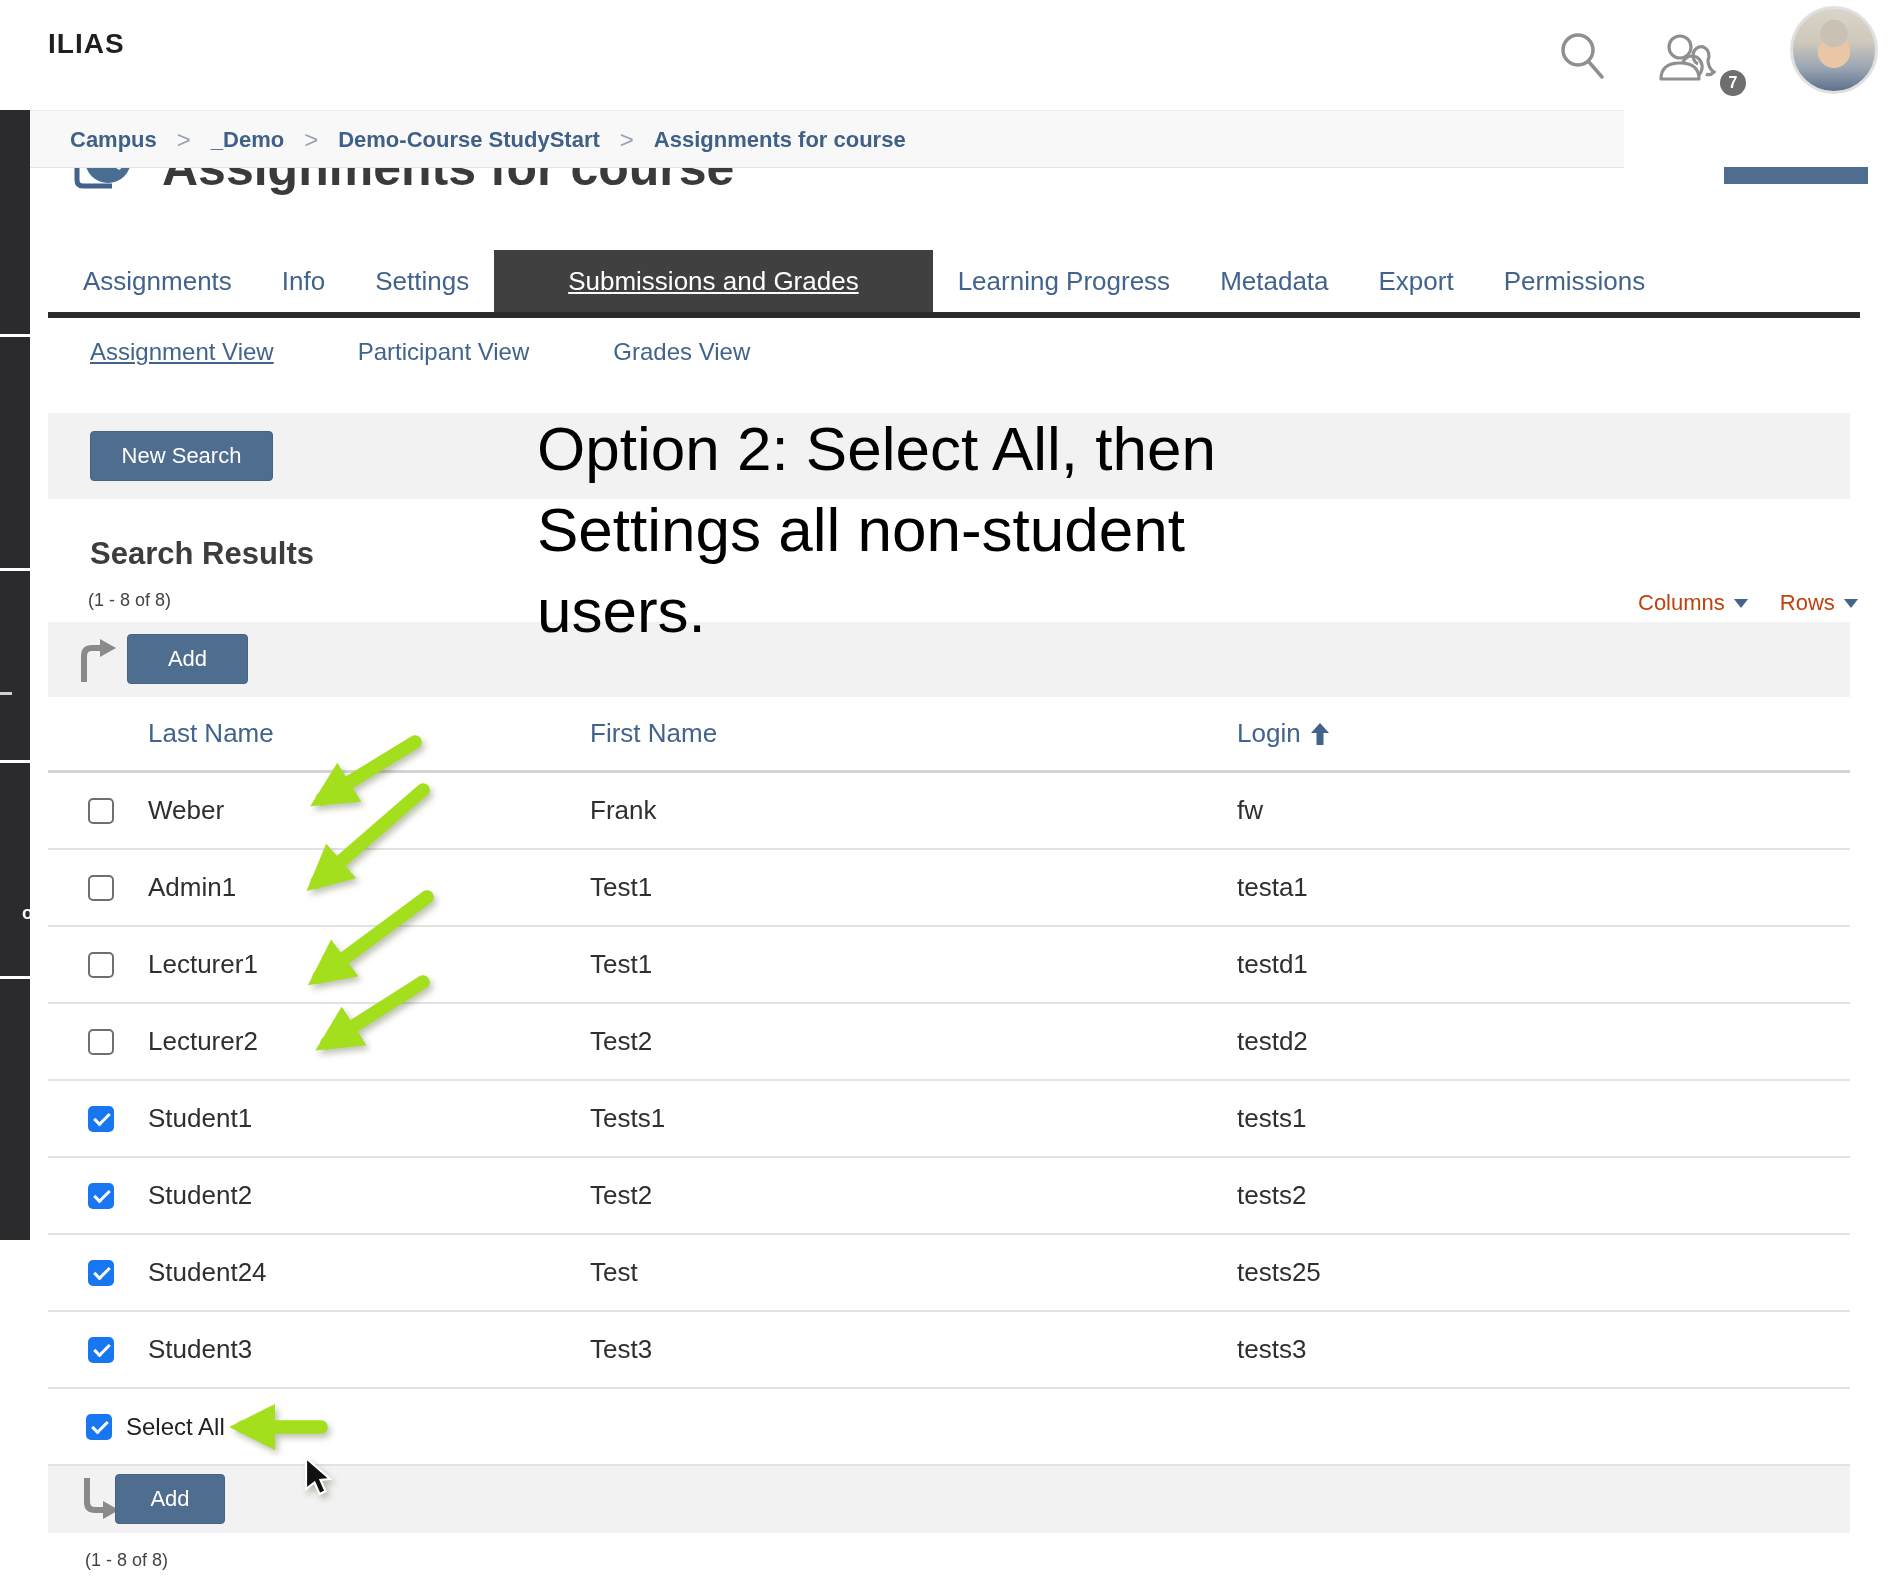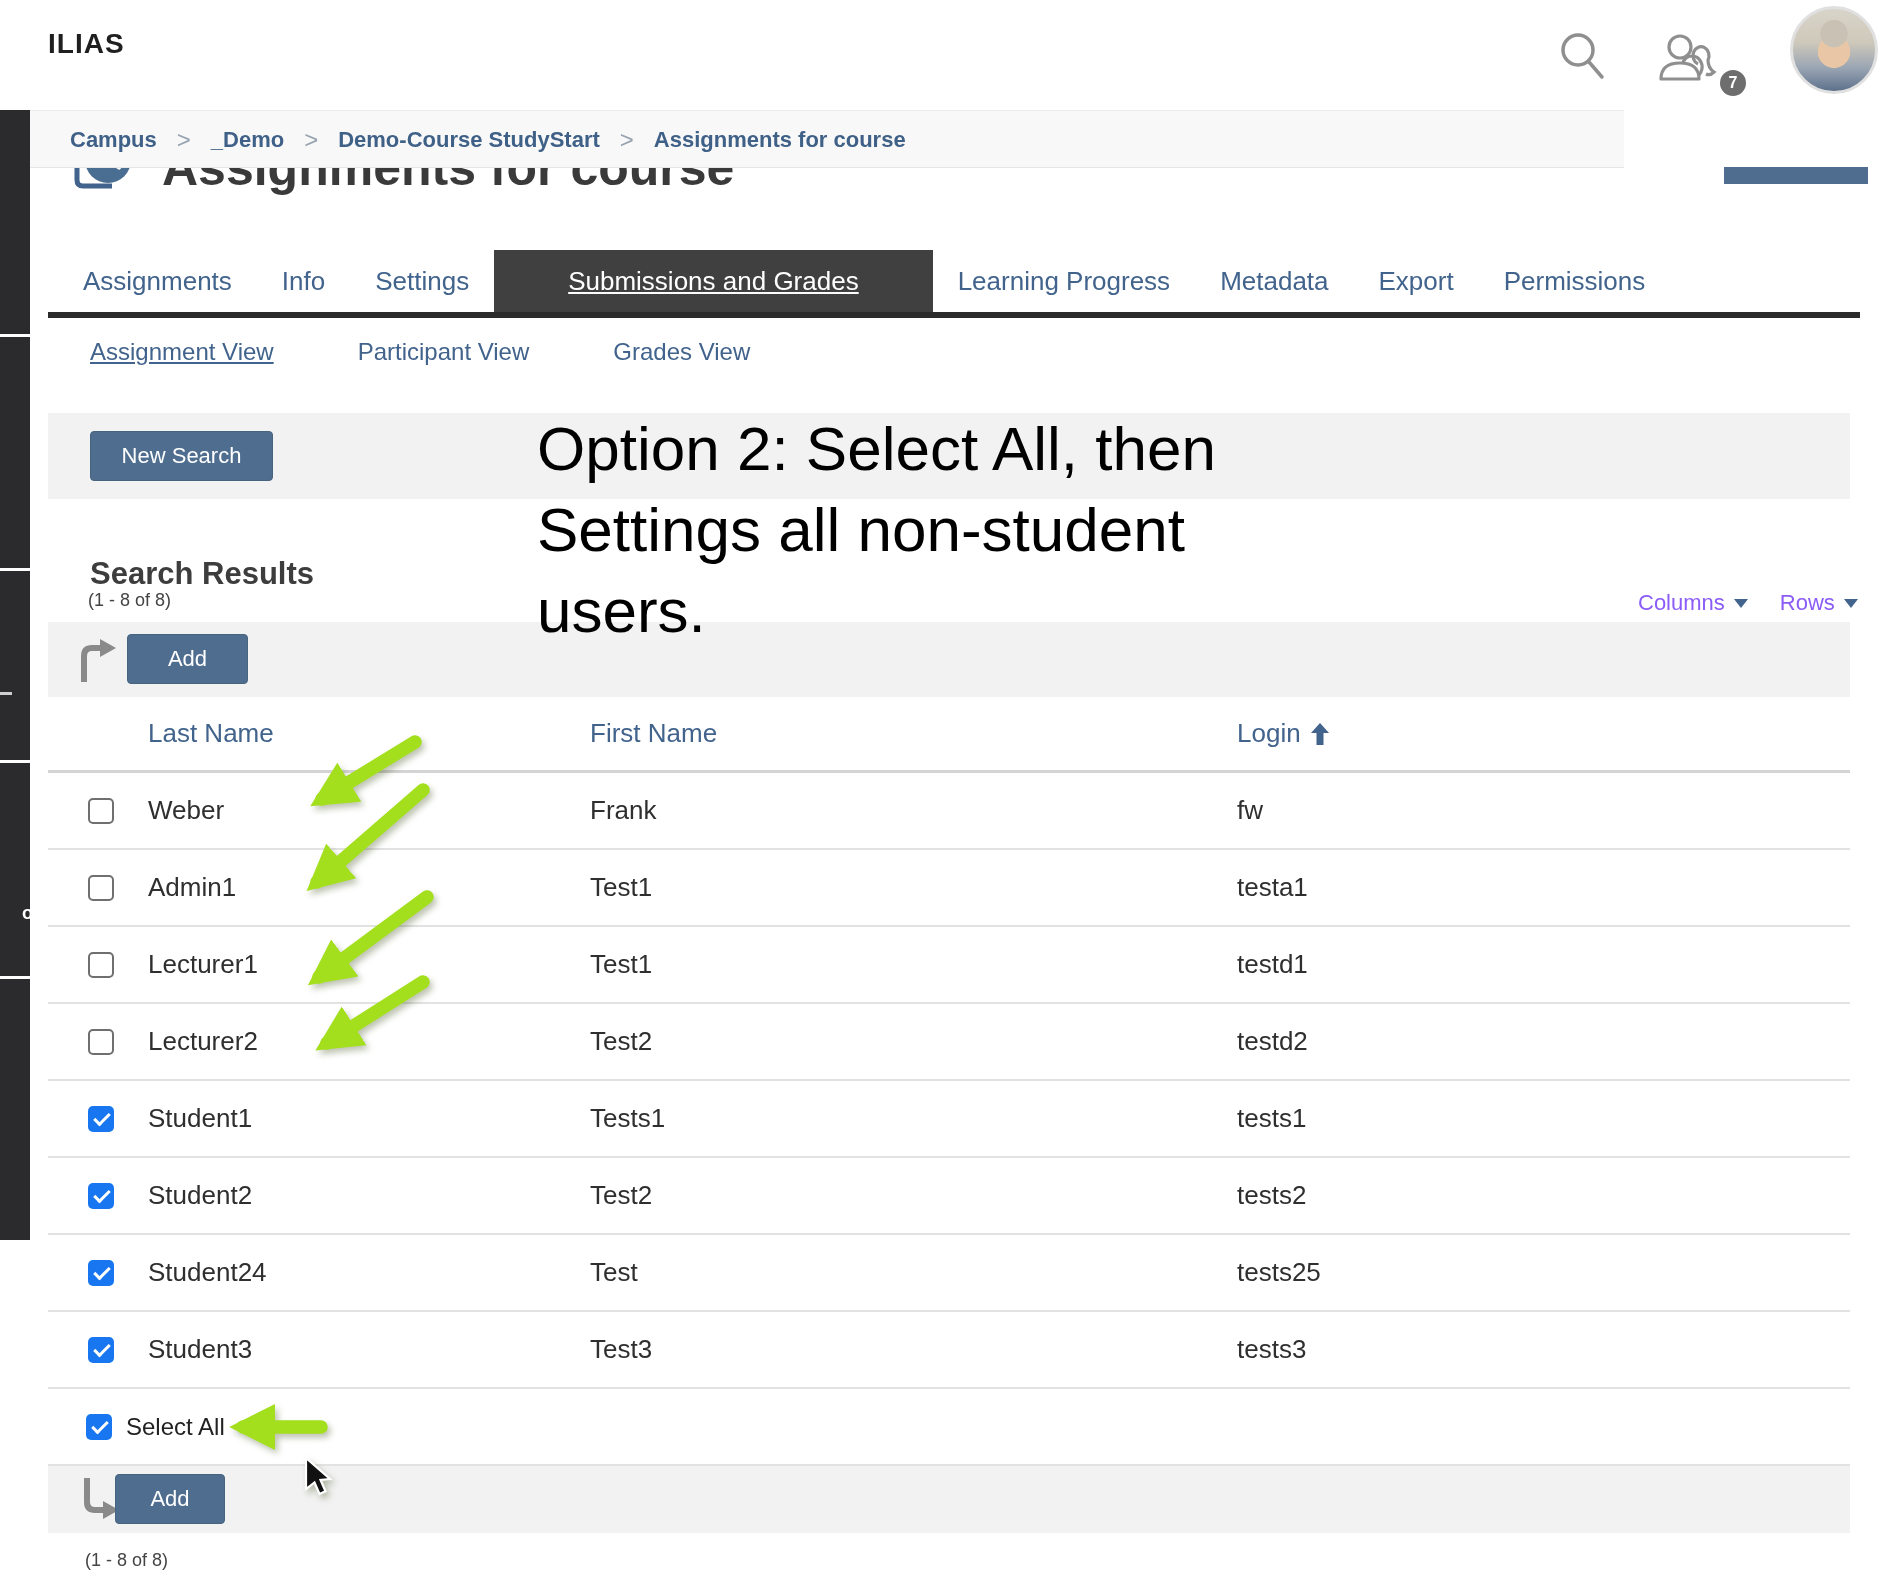--- a/index.html
+++ b/index.html
@@ -49,24 +49,24 @@
   .band2{top:622px;height:75px;}
   .band3{top:1466px;height:67px;}
   .btn{background:#4f6d8f;border:1px solid #47647f;color:#fff;border-radius:4px;
        font-size:22px;font-family:inherit;cursor:pointer;}
   .btn-new-search{position:absolute;left:42px;top:18px;width:183px;height:50px;}
   .btn-add-top{position:absolute;left:79px;top:12px;width:121px;height:50px;}
   .btn-add-bottom{position:absolute;left:67px;top:8px;width:110px;height:50px;}
   .corner-icon{position:absolute;}
 
   
-  .results-h{position:absolute;left:90px;top:536px;font-size:31px;font-weight:bold;color:#3d3d3d;margin-top:20px;}
+  .results-h{position:absolute;left:90px;top:536px;font-size:31px;font-weight:bold;color:#3d3d3d;}
   .count-top{position:absolute;left:88px;top:590px;font-size:18px;color:#444;}
   .count-bottom{position:absolute;left:85px;top:1550px;font-size:18px;color:#444;}
-  .list-controls{position:absolute;left:1638px;top:590px;display:flex;gap:32px;font-size:22px;color:#8b5cf6;}
+  .list-controls{position:absolute;left:1638px;top:590px;display:flex;gap:32px;font-size:22px;color:#c2410c;}
   .lc{display:flex;align-items:center;cursor:pointer;}
   .caret{width:0;height:0;border:7px solid transparent;border-top:9px solid #41638c;margin-left:9px;margin-top:8px;}
 
   
   .utable{position:absolute;left:48px;top:697px;width:1802px;}
   .thead{height:73px;border-bottom:3px solid #d4d4d4;display:flex;align-items:center;
          color:#41638c;font-size:26px;}
   .trow{height:75px;border-bottom:2px solid #e2e2e2;display:flex;align-items:center;font-size:26px;color:#2f2f2f;}
   .c1{width:100px;padding-left:40px;box-sizing:border-box;flex:none;display:flex;align-items:center;}
   .c2{width:442px;flex:none;}

